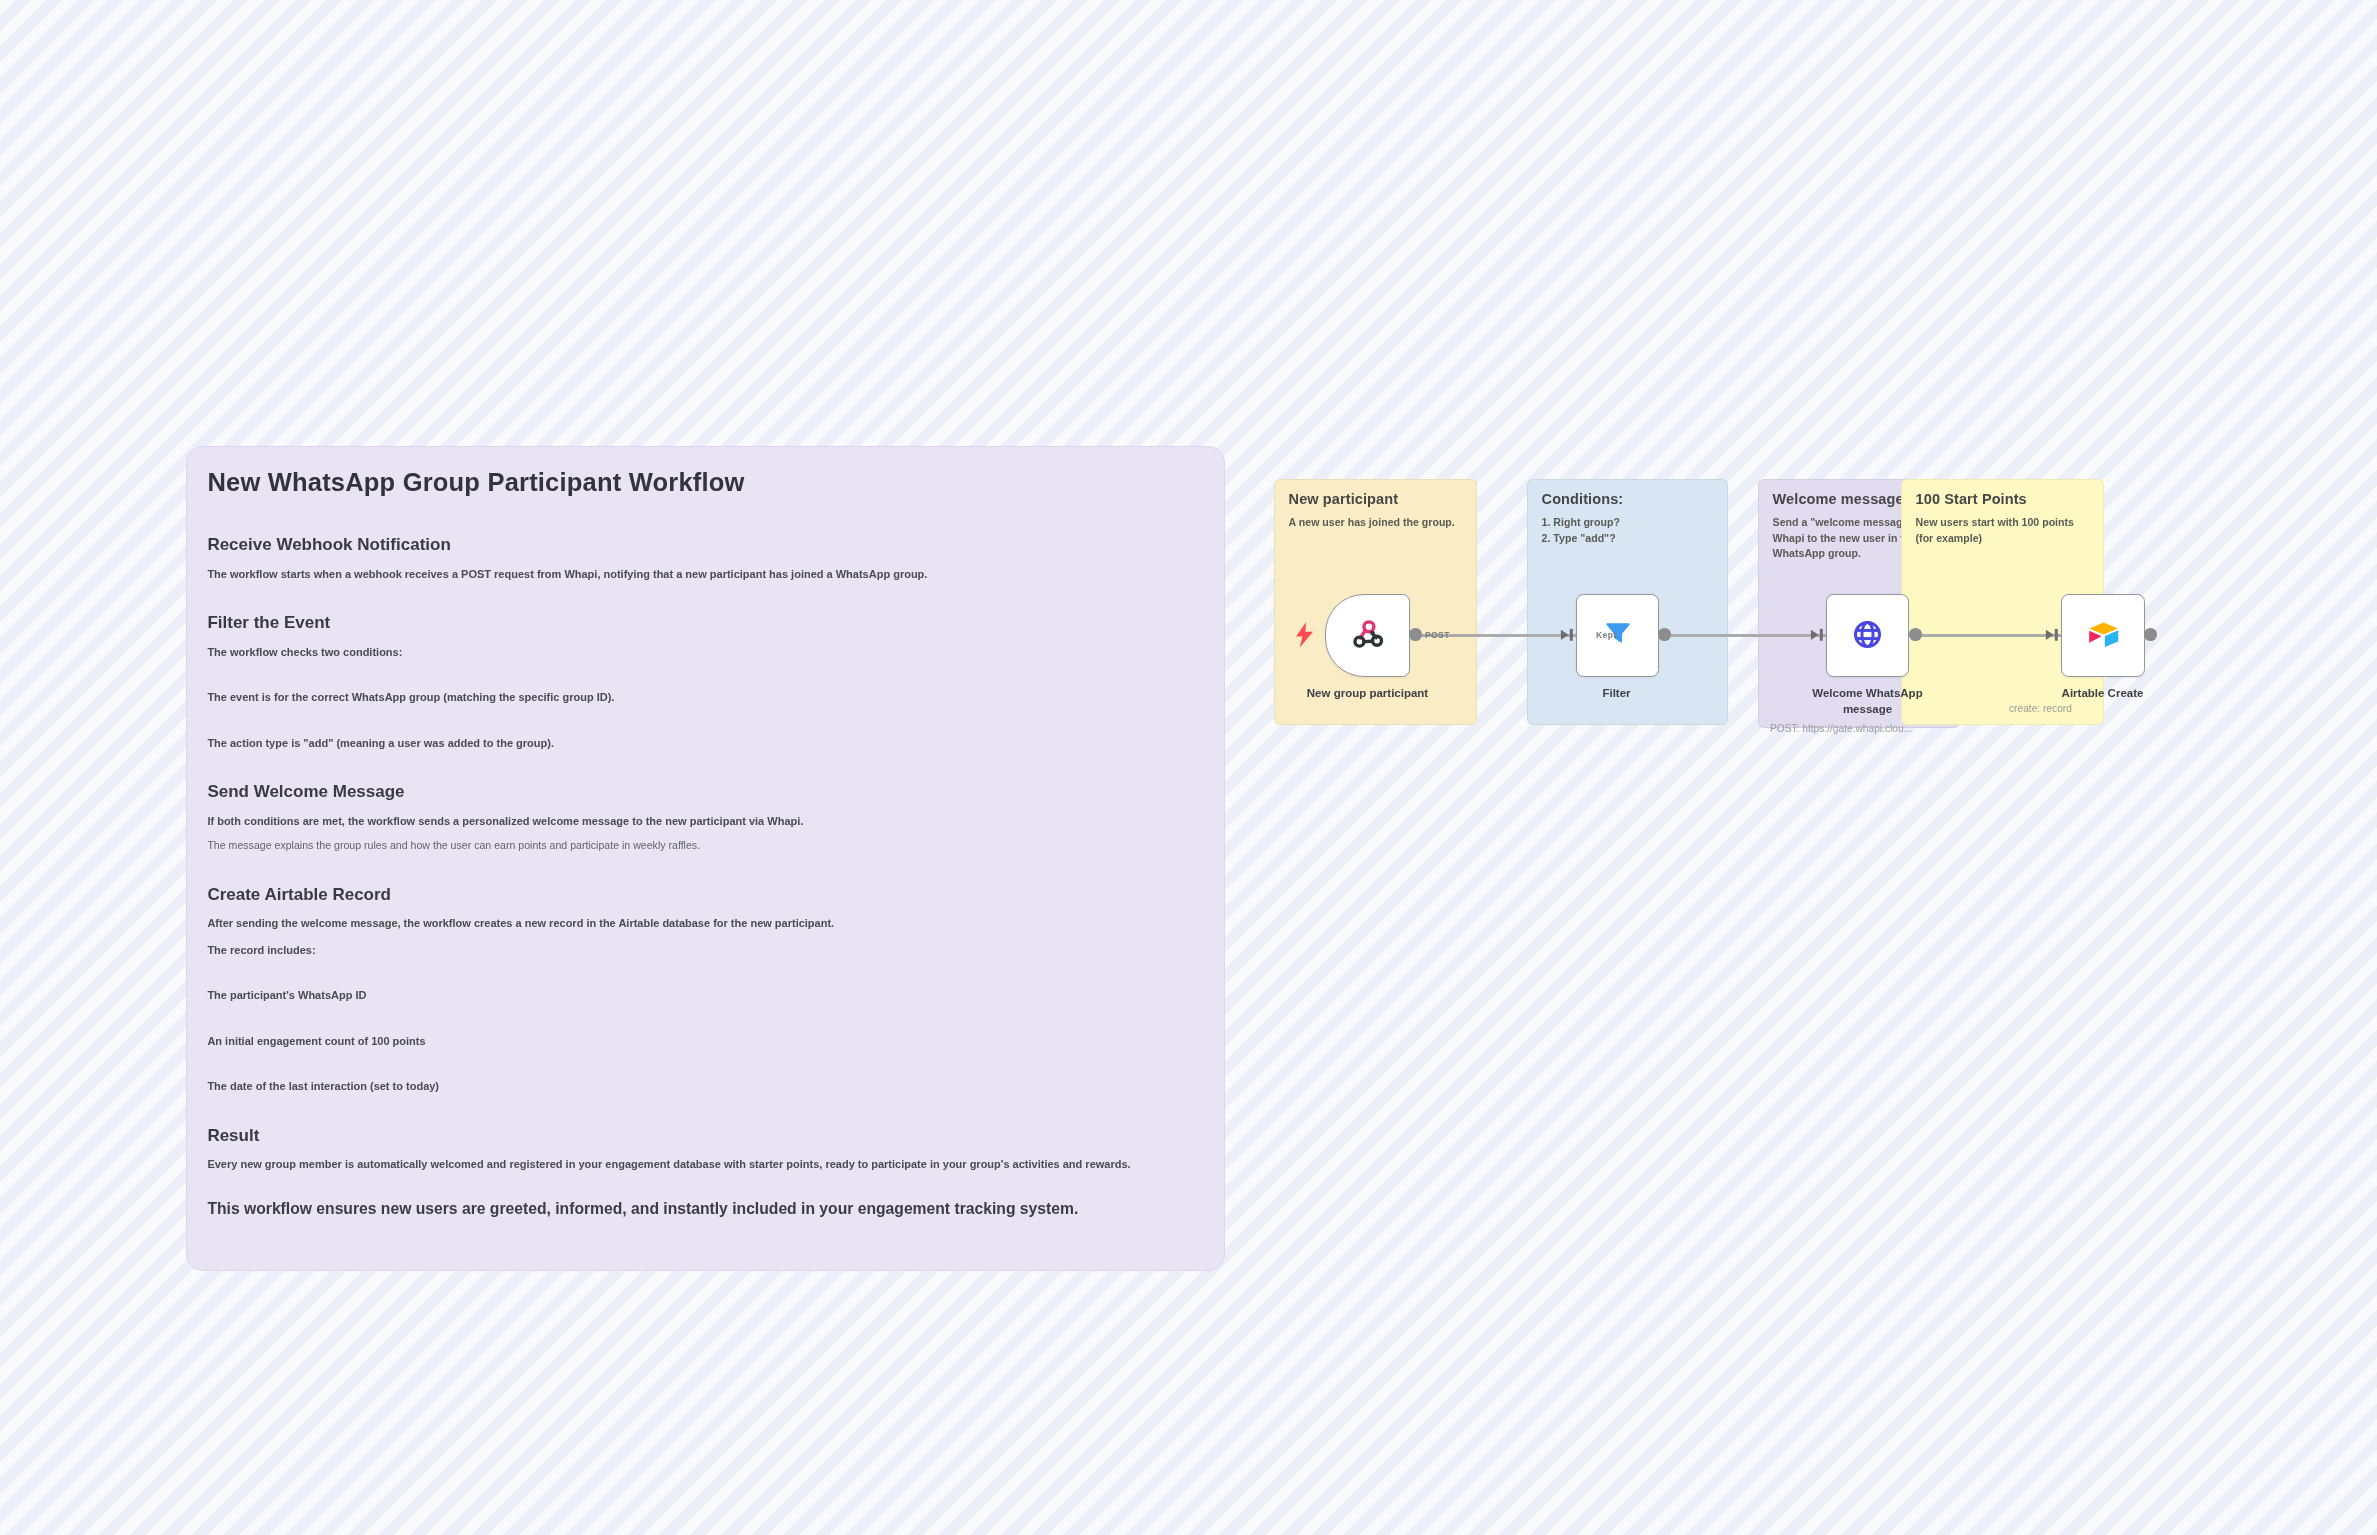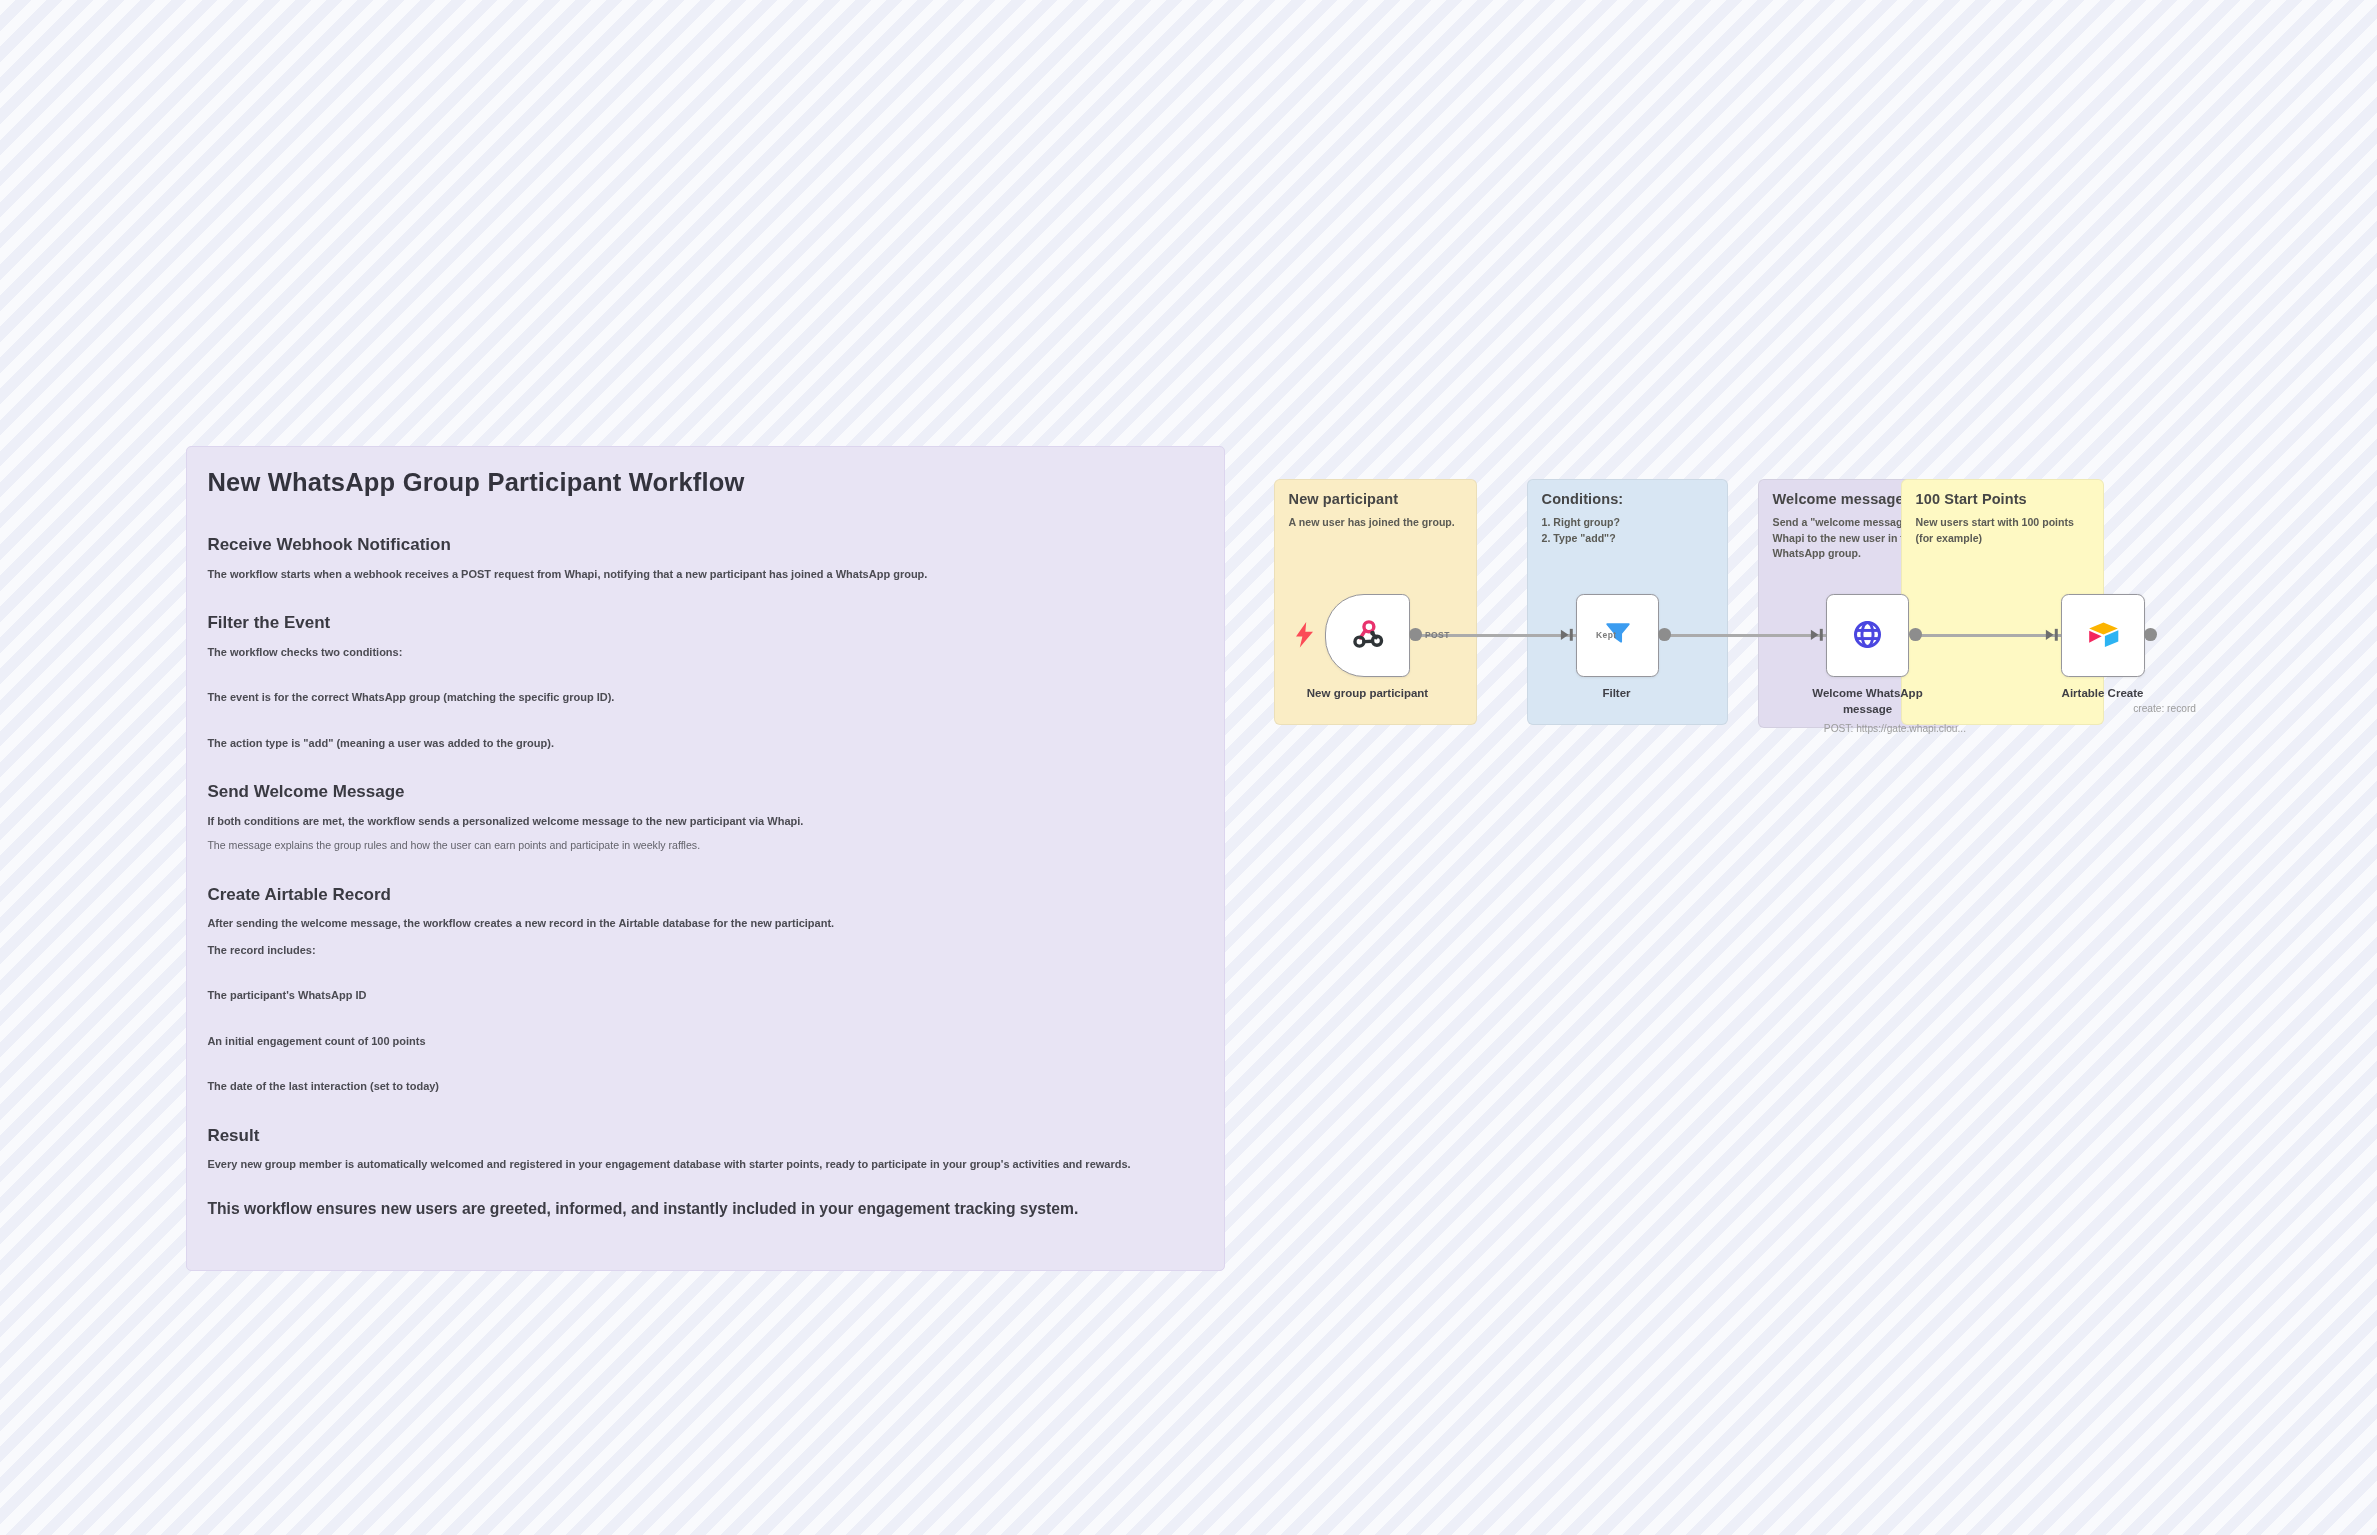--- a/index.html
+++ b/index.html
@@ -6,21 +6,21 @@
   body{
     width:2377px;height:1536px;overflow:hidden;
     font-family:"Liberation Sans","DejaVu Sans",sans-serif;
     background:repeating-linear-gradient(135deg,#f9fafd 0px,#f9fafd 11px,#edeff8 11px,#edeff8 22px);
   }
   .canvas{position:relative;width:2377px;height:1536px;}
 
   
   .main-note{
     position:absolute;left:186px;top:446px;width:1039px;min-height:825px;
-    box-sizing:border-box;background:#e8e4f4;border:0.9px solid #dcd5ee;border-radius:5px;
+    box-sizing:border-box;background:#e8e4f4;border:0.9px solid #dcd5ee;border-radius:17px;
     padding:13.6px 20.4px 19px 20.4px;z-index:1;
   }
   .main-note h1{margin:6.8px 0 37px 0;font-size:25.5px;line-height:1.2;font-weight:700;color:#33333d;letter-spacing:0.2px;}
   .main-note h2{margin:31px 0 0 0;font-size:17px;line-height:1.2;font-weight:700;color:#3a3a42;}
   .main-note p{margin:10.2px 0 0 0;font-size:11px;line-height:1.5;font-weight:700;color:#4b4b52;}
   .main-note p.light{margin-top:8.5px;font-size:10.6px;font-weight:400;color:#63636b;}
   .main-note p.spaced{margin-top:29px;}
   .main-note p.big{margin-top:24px;font-size:15.7px;line-height:1.55;font-weight:700;color:#3c3c44;}
 
   
@@ -49,21 +49,21 @@
     position:absolute;top:594px;box-sizing:border-box;background:#ffffff;
     border:1.7px solid #96969c;border-radius:7.7px;display:flex;align-items:center;justify-content:center;
     box-shadow:0 0.9px 2.6px rgba(0,0,0,.07);z-index:3;
   }
   .node-trigger{border-radius:39px 7.7px 7.7px 39px;}
   .node-label{
     position:absolute;z-index:4;text-align:center;font-size:11.5px;line-height:1.35;
     font-weight:700;color:#3f3f46;
   }
   .node-sublabel{
-    position:absolute;z-index:4;text-align:right;font-size:10.2px;font-weight:400;color:#9c9c9c;
+    position:absolute;z-index:4;text-align:left;font-size:10.2px;font-weight:400;color:#9c9c9c;
   }
   .bolt{position:absolute;left:1295px;top:622px;z-index:3;}
 </style>
 </head>
 <body>
 
 <div class="canvas">
 
   <section class="main-note">
     <h1>New WhatsApp Group Participant Workflow</h1>

